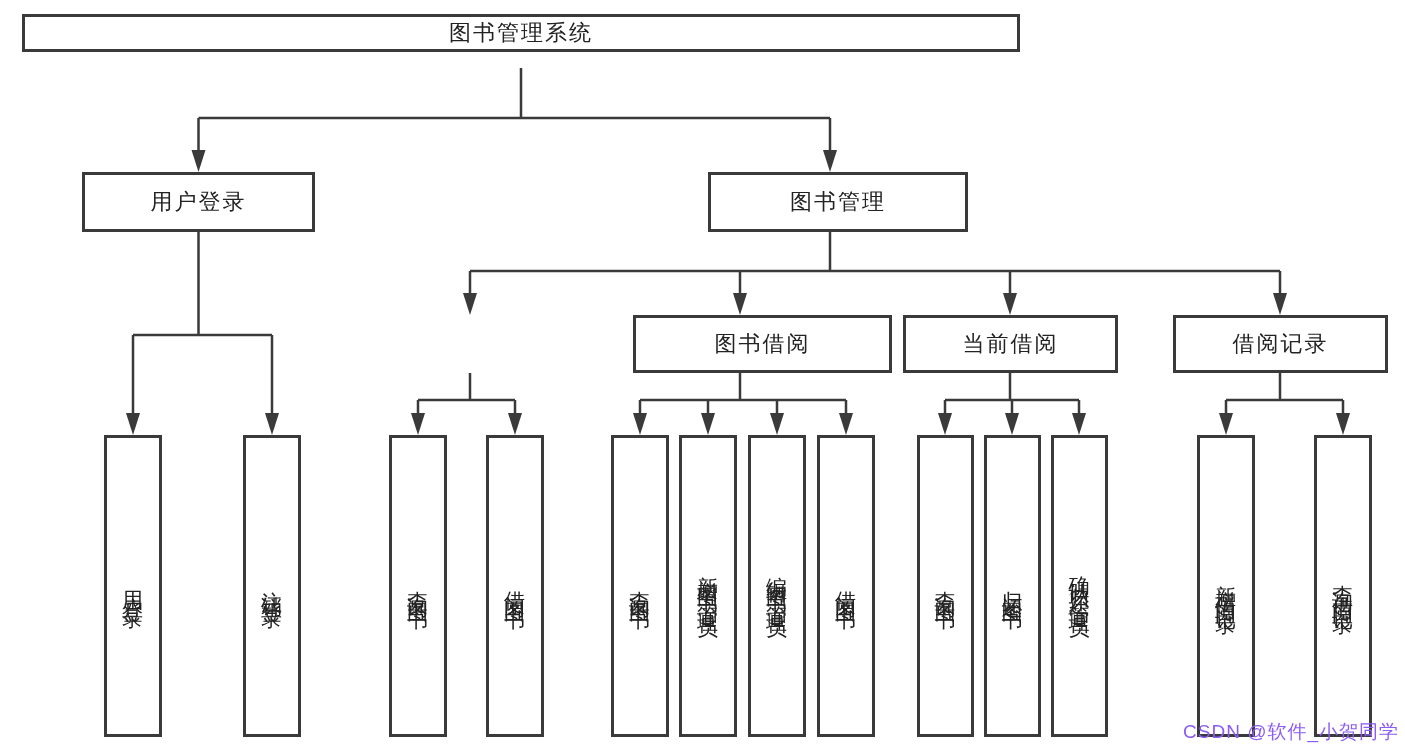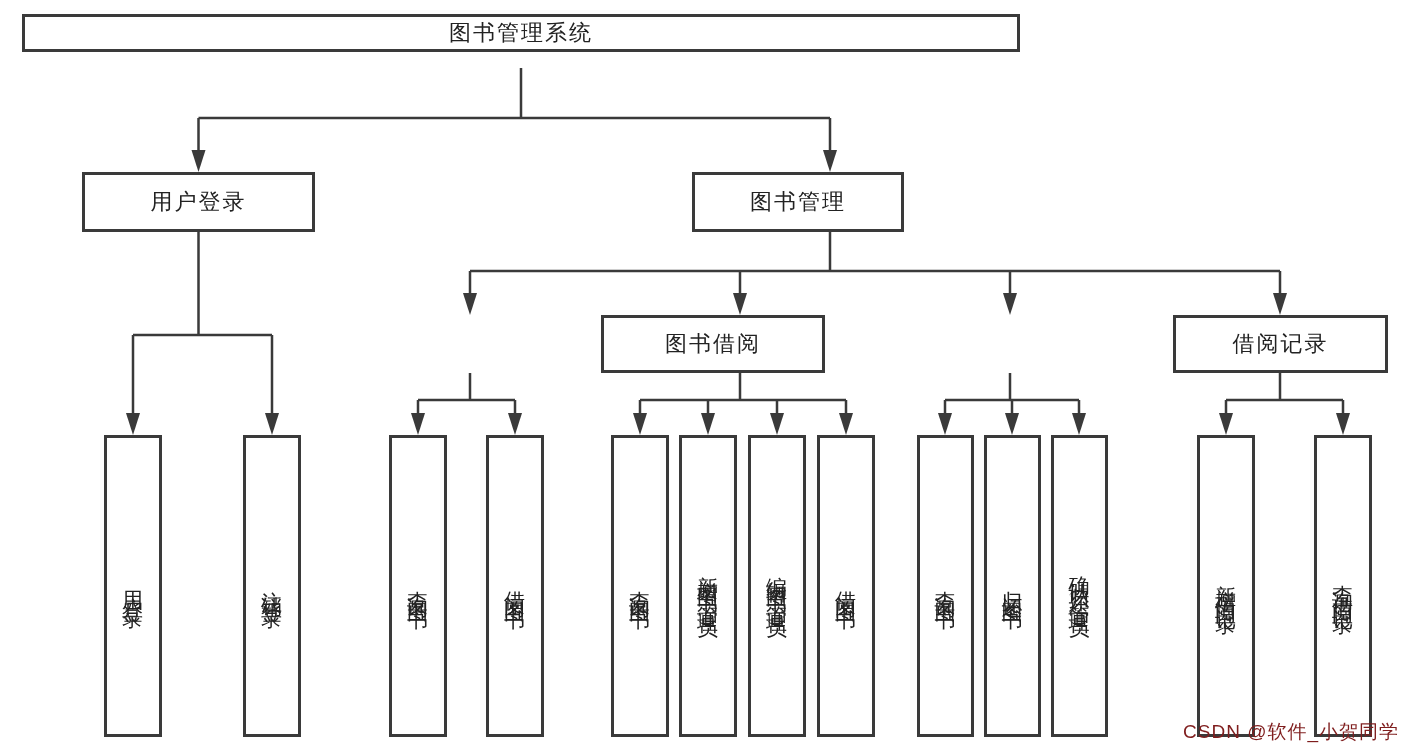--- a/index.html
+++ b/index.html
@@ -23,21 +23,21 @@
     text-orientation:mixed;
     letter-spacing:6px;
     font-size:21px;
     line-height:1;
     white-space:nowrap;
   }
   .watermark{
     position:absolute;
     right:6px;bottom:2px;
     font-size:19px;
-    color:#7f1d1d;
+    color:#8b5cf6;
     letter-spacing:1px;
     z-index:3;
   }
 </style>
 </head>
 <body>
 
 <div class="canvas">
 
   <svg class="connectors" viewBox="0 0 1405 747" xmlns="http://www.w3.org/2000/svg">
@@ -80,26 +80,29 @@
     </g>
   </svg>
 
   <div class="node" style="left:22px;top:14px;width:998px;height:38px">
     <span>图书管理系统</span>
   </div>
 
   <div class="node" style="left:82px;top:172px;width:233px;height:60px">
     <span>用户登录</span>
   </div>
-  <div class="node" style="left:692px;top:172px;width:212px;height:60px">
+  <div class="node" style="left:708px;top:172px;width:260px;height:60px">
     <span>图书管理</span>
   </div>
 
-  <div class="node" style="left:601px;top:315px;width:224px;height:58px">
+  <div class="node" style="left:633px;top:315px;width:259px;height:58px">
     <span>图书借阅</span>
+  </div>
+  <div class="node" style="left:903px;top:315px;width:215px;height:58px">
+    <span>当前借阅</span>
   </div>
   <div class="node" style="left:1173px;top:315px;width:215px;height:58px">
     <span>借阅记录</span>
   </div>
 
   <div class="node leaf" style="left:104px;top:435px;width:58px;height:302px">
     <span class="vtext">用户登录</span>
   </div>
   <div class="node leaf" style="left:243px;top:435px;width:58px;height:302px">
     <span class="vtext">注销登录</span>

